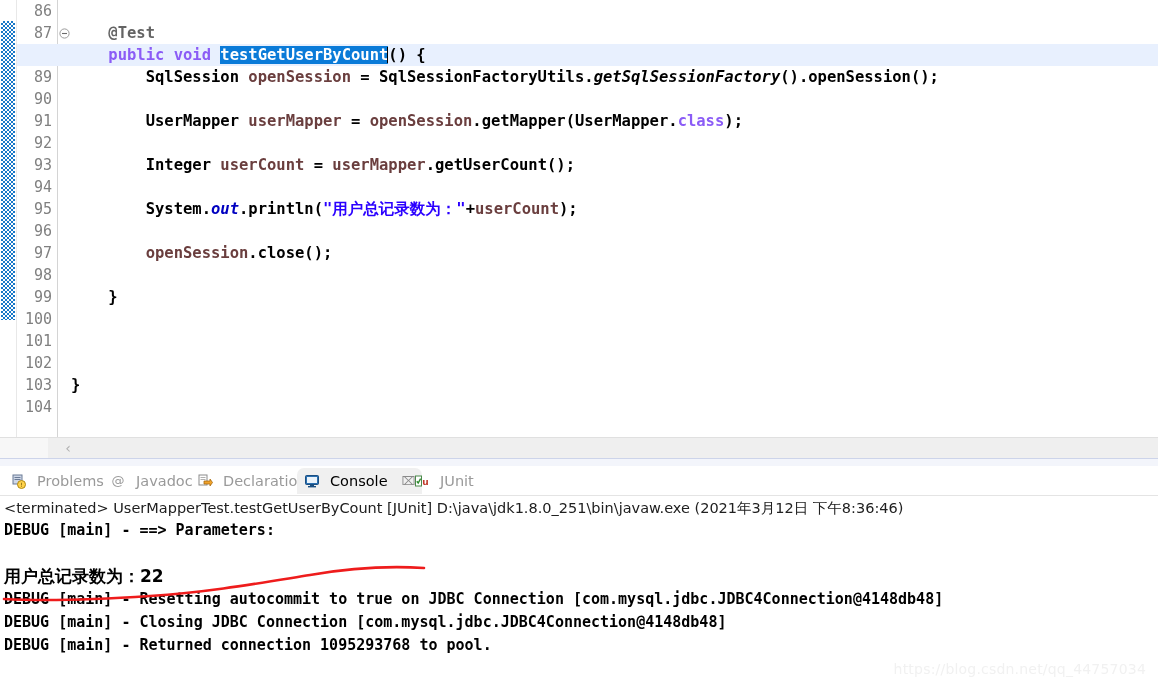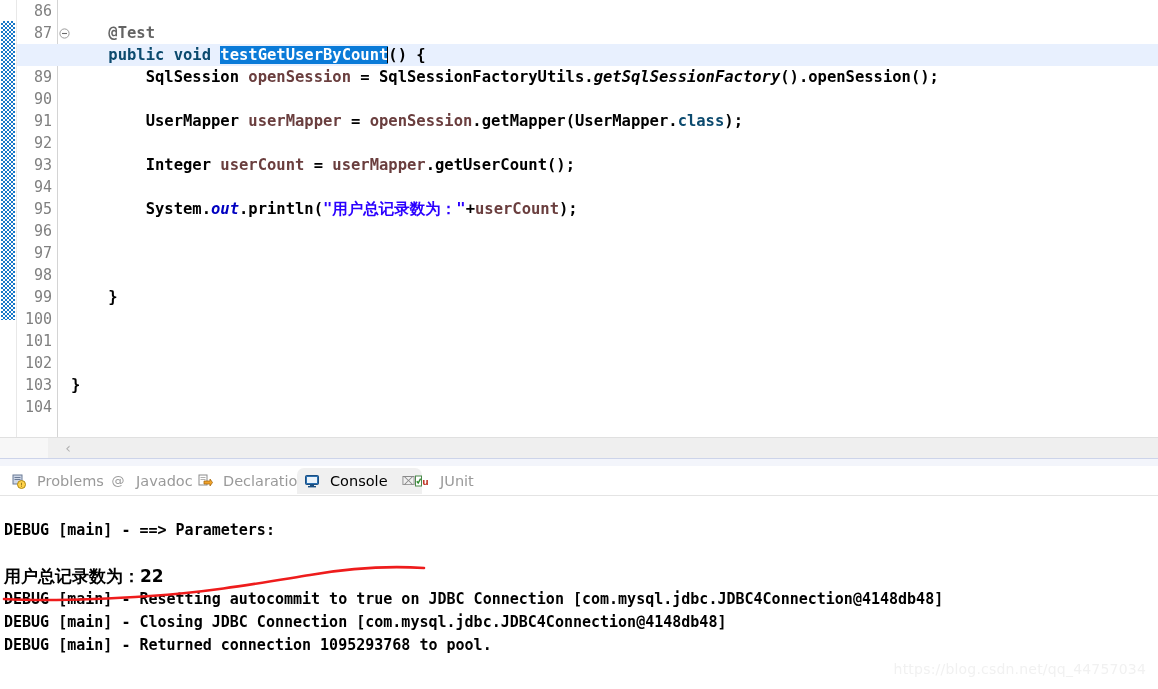--- a/index.html
+++ b/index.html
@@ -104,21 +104,21 @@
   .code-line.current {
     background: #e8f0fe;
   }
   .hl-row {
     position: absolute;
     left: 17px;
     right: 0;
     height: 22px;
     background: #e8f0fe;
   }
-  .tok-kw      { color: #0c4a6e; font-weight: bold; }
+  .tok-kw      { color: #8b5cf6; font-weight: bold; }
   .tok-plain   { color: #000000; font-weight: bold; }
   .tok-type    { color: #000000; font-weight: bold; }
   .tok-field   { color: #0000c0; font-weight: bold; font-style: italic; }
   .tok-stat    { color: #6a3e3e; font-weight: bold; }
   .tok-meth-it { color: #000000; font-weight: bold; font-style: italic; }
   .tok-str     { color: #2a00ff; font-weight: bold; }
   .tok-cmt     { color: #3f7f5f; font-weight: bold; font-style: italic; }
   .tok-ann     { color: #646464; font-weight: bold; }
   .sel {
     background: #0a7bd8;
@@ -324,20 +324,21 @@
     <div class="code-line" style="top:132px"></div>
 
     <div class="code-line" style="top:154px"><span class="tok-plain">        </span><span class="tok-type">Integer</span><span> </span><span class="tok-stat">userCount</span><span class="tok-plain"> = </span><span class="tok-stat">userMapper</span><span class="tok-plain">.getUserCount();</span></div>
 
     <div class="code-line" style="top:176px"></div>
 
     <div class="code-line" style="top:198px"><span class="tok-plain">        </span><span class="tok-plain">System.</span><span class="tok-field">out</span><span class="tok-plain">.println(</span><span class="tok-str">"用户总记录数为："</span><span class="tok-plain">+</span><span class="tok-stat">userCount</span><span class="tok-plain">);</span></div>
 
     <div class="code-line" style="top:220px"></div>
 
+    <div class="code-line" style="top:242px"><span class="tok-plain">        </span><span class="tok-stat">openSession</span><span class="tok-plain">.close();</span></div>
 
     <div class="code-line" style="top:264px"></div>
 
     <div class="code-line" style="top:286px"><span class="tok-plain">    }</span></div>
 
     <div class="code-line" style="top:308px"></div>
     <div class="code-line" style="top:330px"></div>
     <div class="code-line" style="top:352px"></div>
 
     <div class="code-line" style="top:374px"><span class="tok-plain">}</span></div>
@@ -412,20 +413,21 @@
           <text x="11.5" y="11.5" font-size="9" text-anchor="middle" fill="#c0392b" font-family="DejaVu Sans" font-weight="bold">u</text>
         </svg>
       </span>
       <span>JUnit</span>
     </div>
 
   </div>
 
   <div class="tab-underline"></div>
 
+  <div class="term-line">&lt;terminated&gt; UserMapperTest.testGetUserByCount [JUnit] D:\java\jdk1.8.0_251\bin\javaw.exe (2021年3月12日 下午8:36:46)</div>
 
   <div class="console-out">
     <div class="con-line" style="top:0px">DEBUG [main] - ==&gt; Parameters: </div>
     <div class="con-line cjk" style="top:46px">用户总记录数为：22</div>
     <div class="con-line" style="top:69px">DEBUG [main] - Resetting autocommit to true on JDBC Connection [com.mysql.jdbc.JDBC4Connection@4148db48]</div>
     <div class="con-line" style="top:92px">DEBUG [main] - Closing JDBC Connection [com.mysql.jdbc.JDBC4Connection@4148db48]</div>
     <div class="con-line" style="top:115px">DEBUG [main] - Returned connection 1095293768 to pool.</div>
   </div>
 </div>
 

